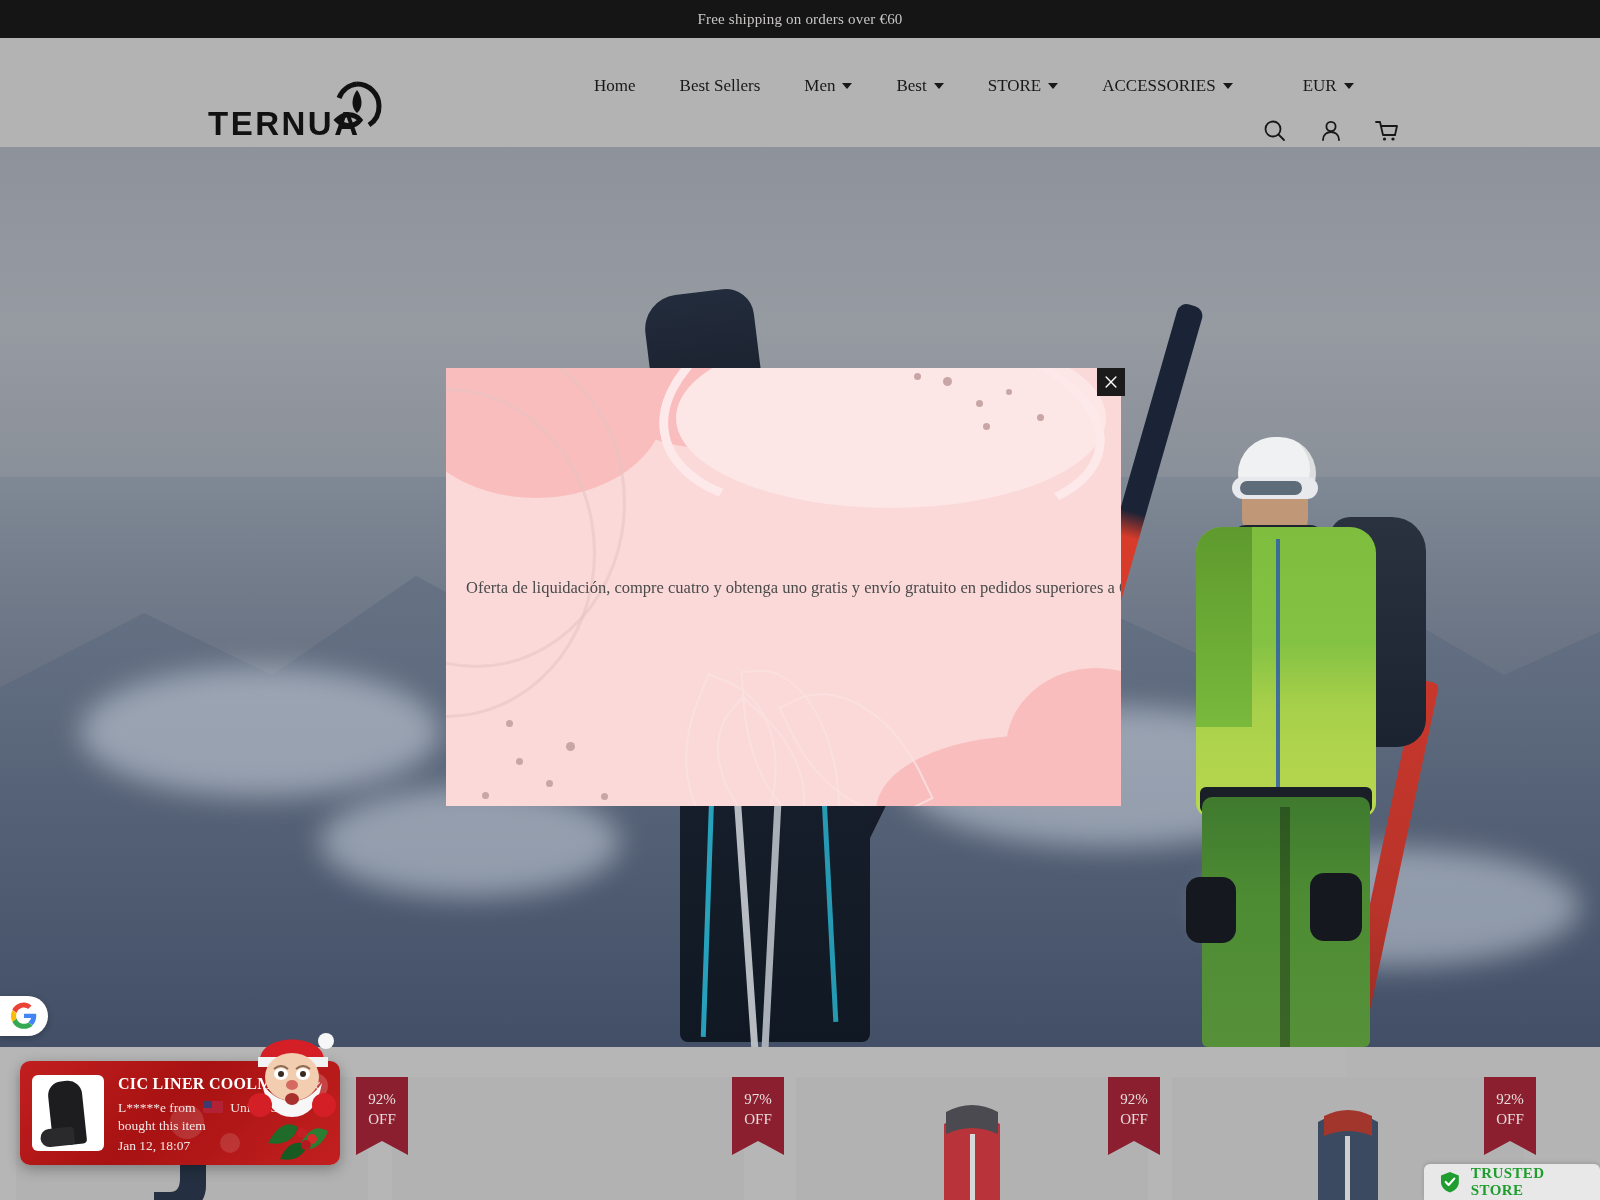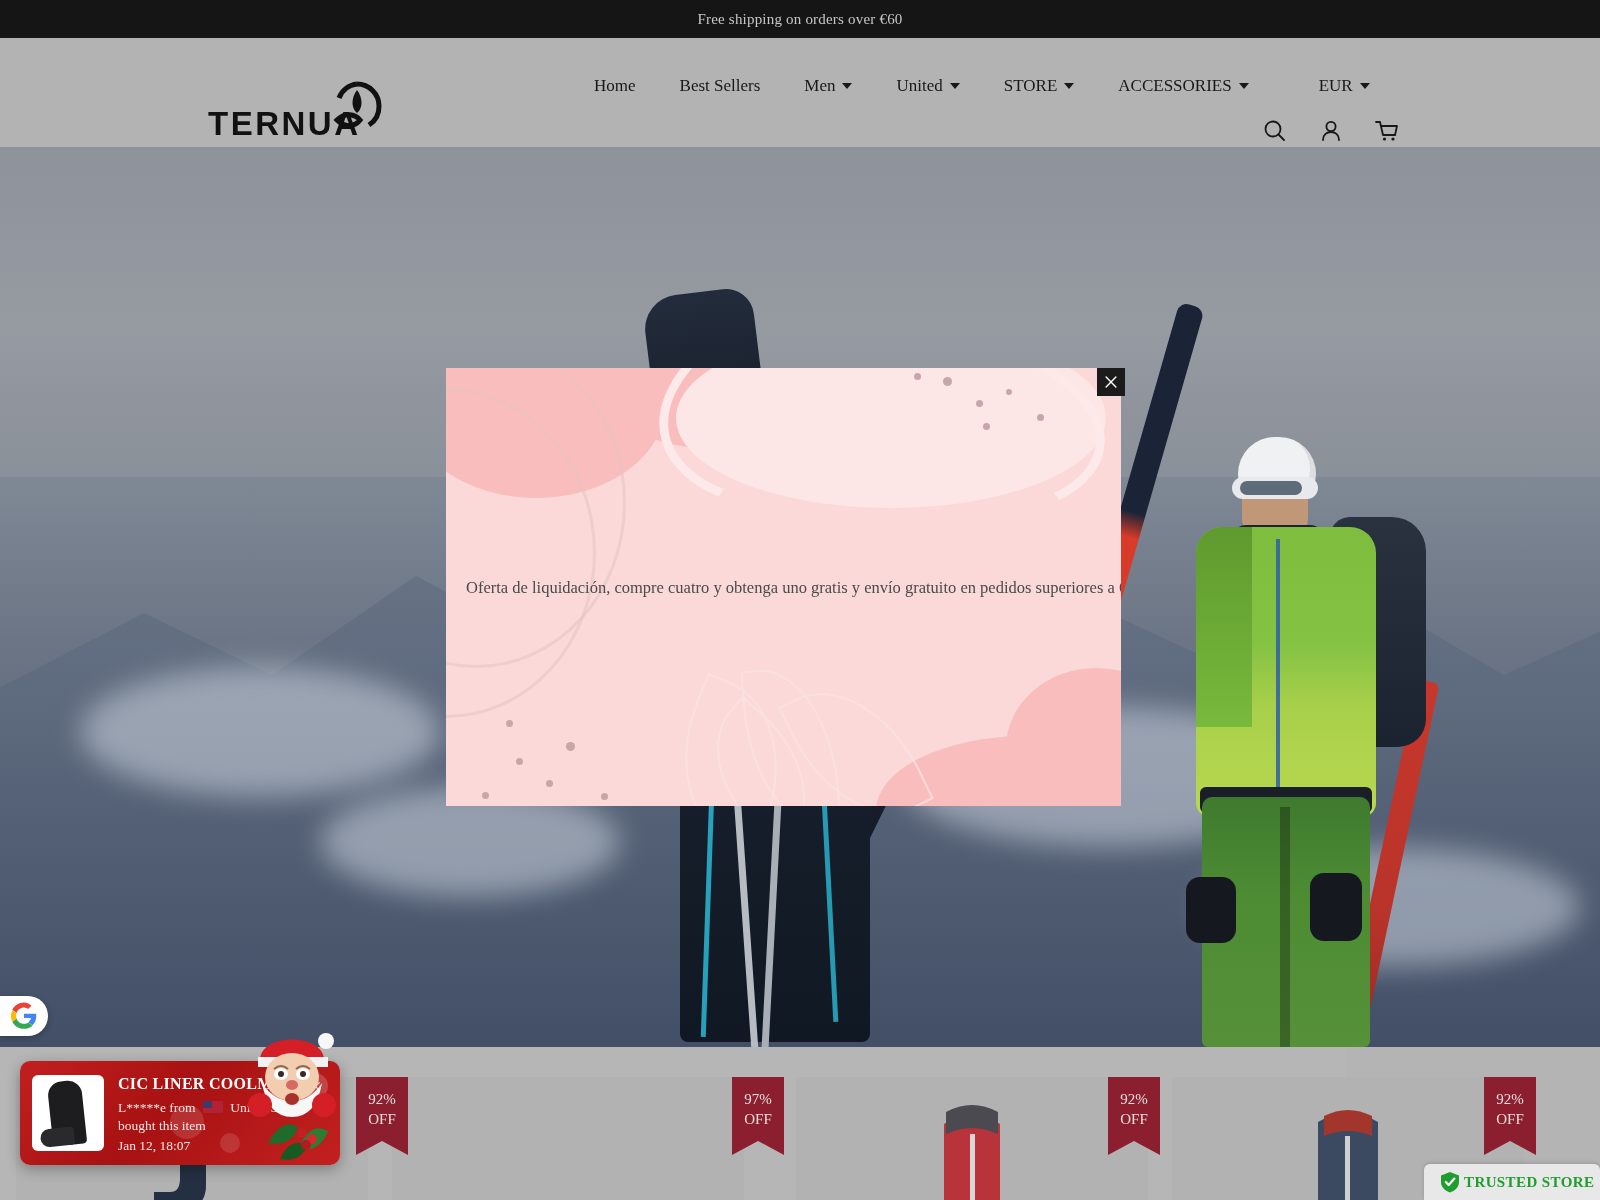--- a/index.html
+++ b/index.html
@@ -270,21 +270,21 @@
     z-index: 50;
     box-shadow: 0 2px 6px rgba(0,0,0,.25);
   }
 
   
   .trusted {
     position: absolute; left: 1424px; top: 1164px;
     width: 176px; height: 36px;
     background: #e8e8e8;
     border-radius: 6px 6px 0 0;
-    display: flex; align-items: center; gap: 4px;
+    display: flex; align-items: center; gap: 11px;
     padding-left: 16px;
     z-index: 50;
     box-shadow: 0 -1px 4px rgba(0,0,0,.15);
   }
   .trusted-text {
     font-family: "Liberation Serif", serif;
     font-weight: 700; font-size: 15px; color: #1f9d2f; letter-spacing: .4px;
   }
 </style>
 </head>
@@ -311,21 +311,21 @@
       <span>Home</span>
     </div>
     <div class="nav-item">
       <span>Best Sellers</span>
     </div>
     <div class="nav-item">
       <span>Men</span>
       <i class="caret"></i>
     </div>
     <div class="nav-item">
-      <span>United</span>
+      <span>Best</span>
       <i class="caret"></i>
     </div>
     <div class="nav-item">
       <span>STORE</span>
       <i class="caret"></i>
     </div>
     <div class="nav-item">
       <span>ACCESSORIES</span>
       <i class="caret"></i>
     </div>

